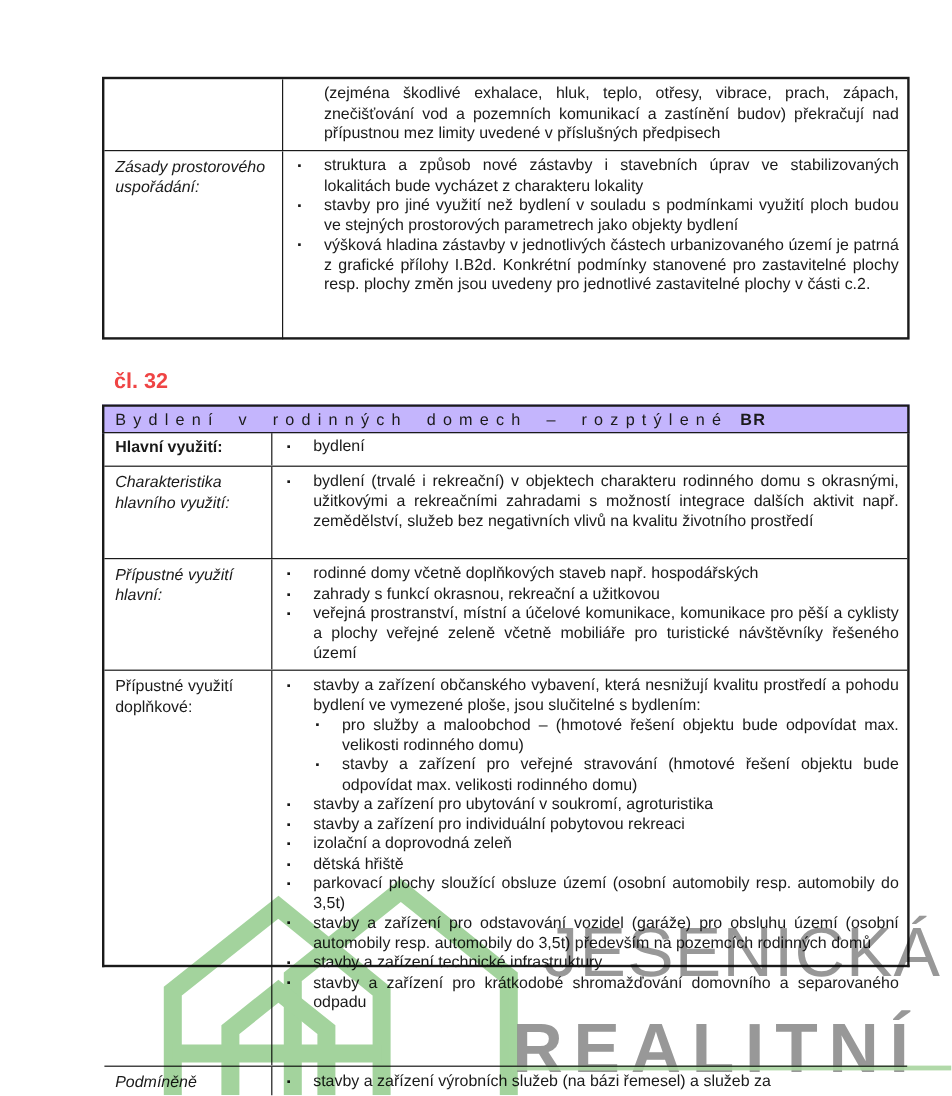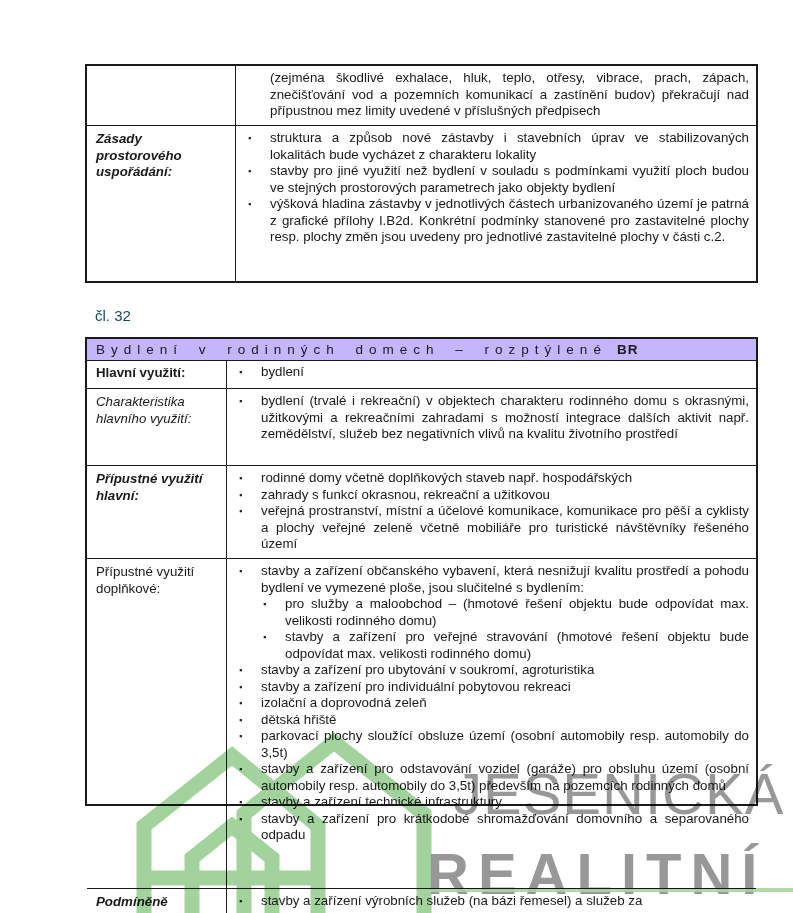--- a/index.html
+++ b/index.html
@@ -25,36 +25,36 @@
   #table2 .cell-label{width:139px;flex:0 0 139px;}
   #table1 .trow:nth-child(1){height:60px;}
   #table1 .trow:nth-child(2){height:157px;}
   #table2 .trow:nth-child(1){height:29px;}
   #table2 .trow:nth-child(2){height:77px;}
   #table2 .trow:nth-child(3){height:93px;}
   #table2 .trow:nth-child(4){height:330px;}
   #table2 .trow:nth-child(5){height:66px;}
   .bold{font-weight:bold;}
   .italic{font-style:italic;}
-  .bold-italic{font-weight:bold;font-style:italic;}
+  .bold-italic{font-weight:normal;font-style:italic;}
   .item{display:flex;align-items:flex-start;}
   .marker{flex:0 0 24px;width:24px;font-size:9px;line-height:16.5px;padding-left:2px;box-sizing:border-box;}
   .marker.hidden{visibility:hidden;}
   .itext{flex:1;text-align:justify;}
   .item.sub{margin-left:24px;}
   
   .t2-header{
     position:absolute;left:85px;top:337px;width:673px;height:24px;background:#c4b5fd;
     border:2px solid #1a1a1a;border-bottom:1px solid #1a1a1a;box-sizing:border-box;
     font-size:13.5px;display:flex;align-items:center;padding-left:9px;z-index:2;
   }
   .t2-header .htxt{letter-spacing:6px;word-spacing:6px;}
   .t2-header .hcode{font-weight:bold;margin-left:10px;letter-spacing:1px;}
   
-  .article{position:absolute;left:95px;top:307px;font-size:15px;font-weight:normal;color:#0c4a6e;}
+  .article{position:absolute;left:95px;top:307px;font-size:18px;font-weight:bold;color:#ef4444;}
   
   .watermark{position:absolute;left:0;top:0;width:793px;height:913px;pointer-events:none;mix-blend-mode:multiply;z-index:5;}
   .wm-logo{position:absolute;left:132px;top:718px;}
   .wm-line1{position:absolute;left:453px;top:760px;font-size:58px;font-weight:normal;letter-spacing:1px;color:rgba(138,138,138,0.88);white-space:nowrap;}
   .wm-line2{position:absolute;left:427px;top:840px;font-size:58px;font-weight:bold;letter-spacing:9px;color:rgba(138,138,138,0.88);white-space:nowrap;}
   .wm-underline{position:absolute;left:427px;top:888px;width:366px;height:4px;background:rgba(168,213,160,0.9);}
 </style>
 </head>
 <body>
 

